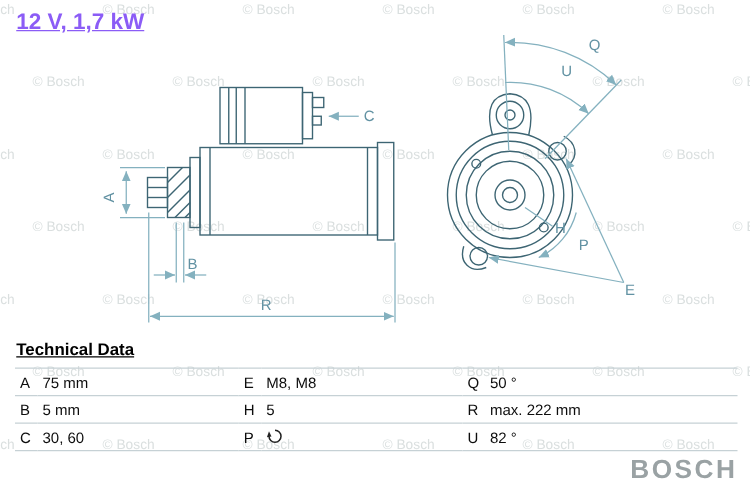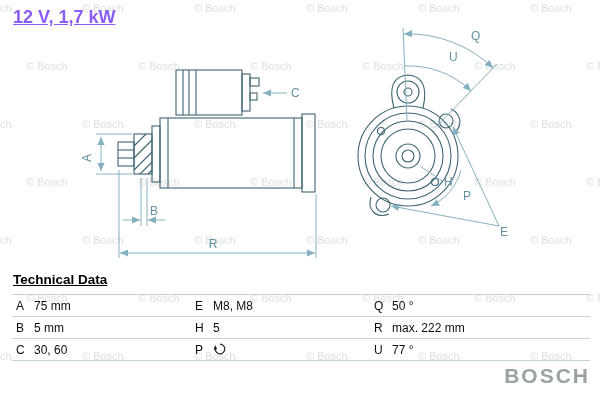--- a/index.html
+++ b/index.html
@@ -207,21 +207,21 @@
         <td class="k">C</td>
         <td class="v">30, 60</td>
         <td class="k">P</td>
         <td class="v">
           <svg class="rot" viewBox="0 0 16 16">
             <path d="M8 2.5 A5.5 5.5 0 1 1 2.5 8" fill="none" stroke="#222" stroke-width="1.4"></path>
             <polygon points="2.5,3.5 0.6,8.8 4.8,8.3" fill="#222"></polygon>
           </svg>
         </td>
         <td class="k">U</td>
-        <td class="vl">77 °</td>
+        <td class="vl">82 °</td>
       </tr>
     </tbody>
       </table>
 
     <div class="bosch-logo">BOSCH</div>
 
   </div>
 </div>
 
 </body></html>

